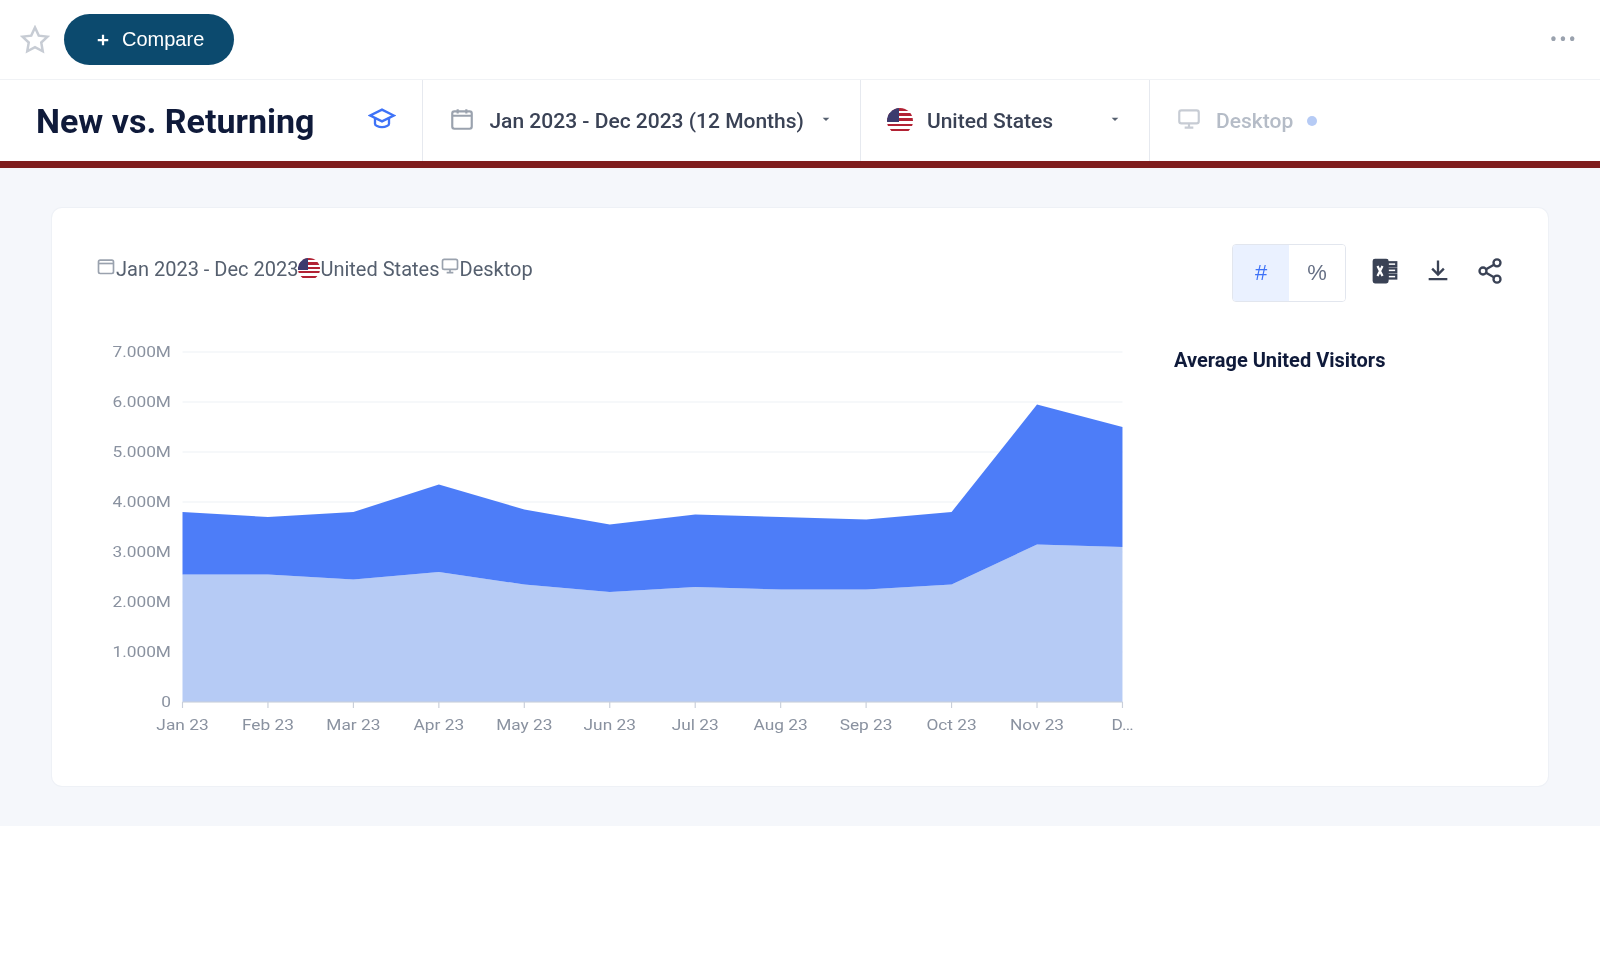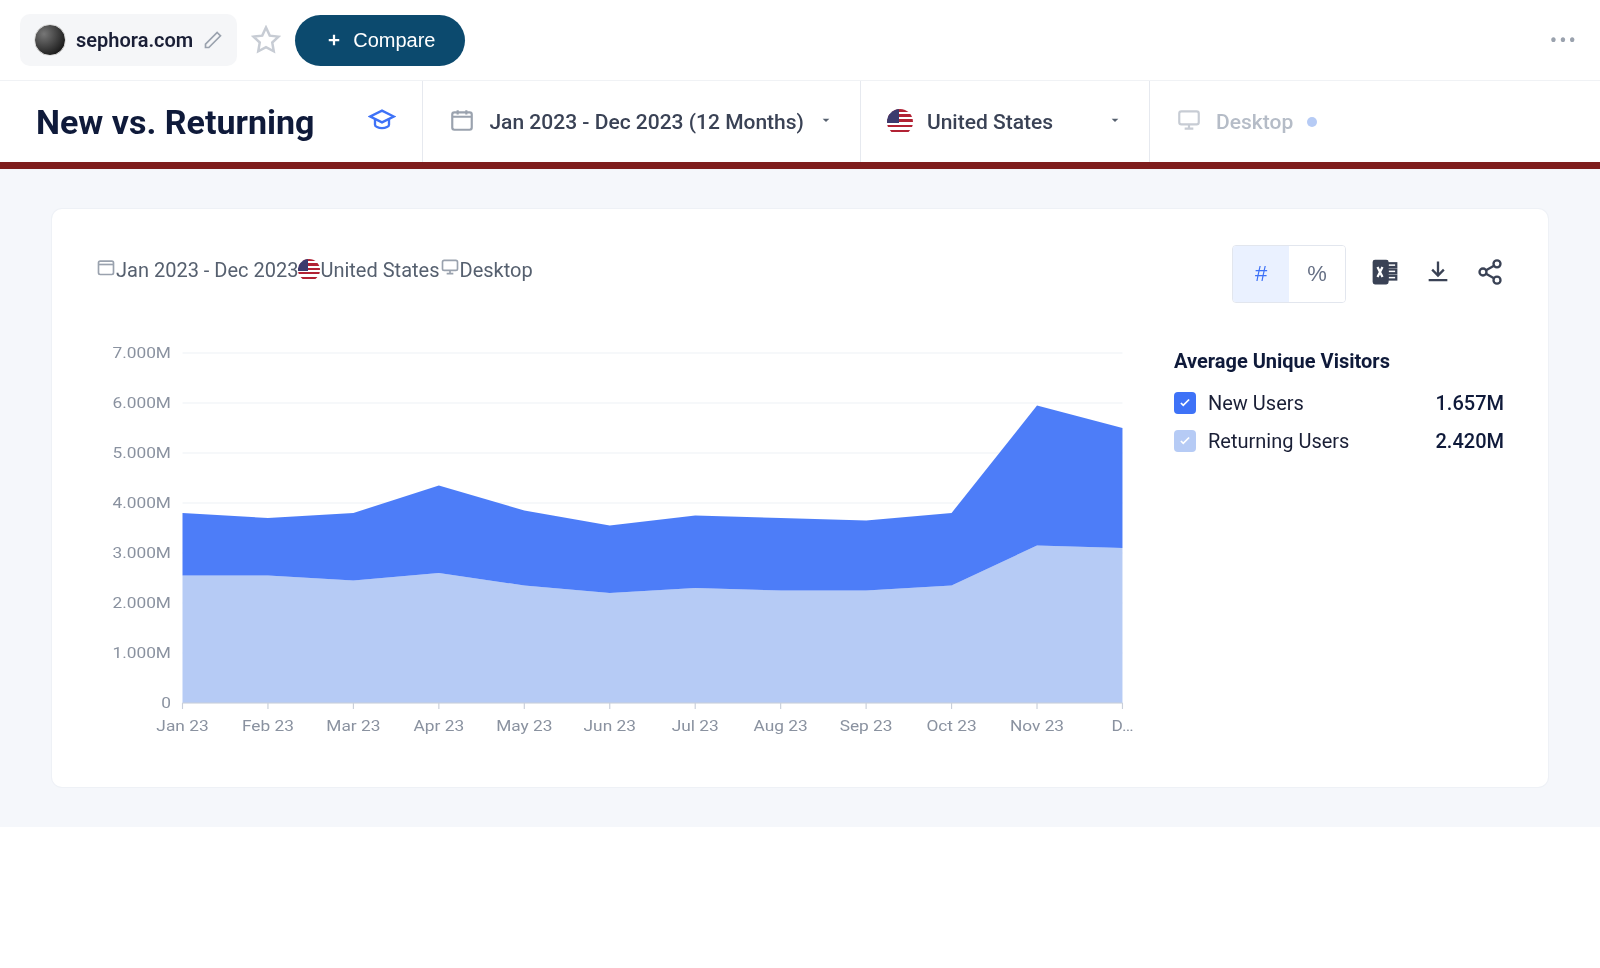--- a/index.html
+++ b/index.html
@@ -174,29 +174,20 @@
       overflow: hidden;
       flex-shrink:0;
     }
     .flag::before { content:''; position:absolute; left:0; top:0; width:45%; height:55%; background:#3c3b6e; }
     .pill-dot { width:10px; height:10px; border-radius:50%; background:#b6cbf5; }
   </style>
 </head>
 <body>
 
 <div class="topbar">
-  <div class="site-chip">
-    <span class="site-favicon"></span>
-    <span class="site-domain">sephora.com</span>
-    <span class="icon-btn">
-      <svg width="20" height="20" viewBox="0 0 24 24" fill="none" stroke="currentColor" stroke-width="2">
-          <path d="M17 3l4 4L7 21H3v-4L17 3z"></path>
-        </svg>
-    </span>
-  </div>
   <span class="icon-btn">
     <svg width="30" height="30" viewBox="0 0 24 24" fill="none" stroke="#c7ccd4" stroke-width="2">
         <polygon points="12 2 15 8.5 22 9.3 17 14 18.2 21 12 17.8 5.8 21 7 14 2 9.3 9 8.5 12 2"></polygon>
       </svg>
   </span>
   <button class="compare-btn">
     <svg width="18" height="18" viewBox="0 0 24 24" fill="none" stroke="#fff" stroke-width="3">
         <path d="M12 5v14M5 12h14"></path>
       </svg>
     <span>Compare</span>
@@ -344,41 +335,17 @@
             <text x="667.7272727272727" y="388" class="xtick-label">Sep 23</text>
             <line x1="741.8181818181819" x2="741.8181818181819" y1="360" y2="366" stroke="#c9cfda"></line>
             <text x="741.8181818181819" y="388" class="xtick-label">Oct 23</text>
             <line x1="815.9090909090909" x2="815.9090909090909" y1="360" y2="366" stroke="#c9cfda"></line>
             <text x="815.9090909090909" y="388" class="xtick-label">Nov 23</text>
             <line x1="890" x2="890" y1="360" y2="366" stroke="#c9cfda"></line>
             <text x="890" y="388" class="xtick-label">D…</text>
           </svg>
       </div>
       <div class="legend-area">
-        <div class="legend-title">Average Unique Visitors</div>
-        <div id="legend-rows">
-            <div class="legend-row">
-    <span class="legend-left">
-      <span class="legend-chk" style="background:#3e72f7;">
-        <svg width="14" height="14" viewBox="0 0 24 24" fill="none" stroke="#fff" stroke-width="3">
-                    <path d="M5 12l4 4 10-10"></path>
-                  </svg>
-      </span>
-      <span>New Users</span>
-    </span>
-    <span class="legend-val">1.657M</span>
-            </div>
-            <div class="legend-row">
-    <span class="legend-left">
-      <span class="legend-chk" style="background:#b6cbf5;">
-        <svg width="14" height="14" viewBox="0 0 24 24" fill="none" stroke="#fff" stroke-width="3">
-                    <path d="M5 12l4 4 10-10"></path>
-                  </svg>
-      </span>
-      <span>Returning Users</span>
-    </span>
-    <span class="legend-val">2.420M</span>
-            </div>
-          </div>
+        <div class="legend-title">Average United Visitors</div>
       </div>
     </div>
   </div>
 </div>
 
 </body></html>

